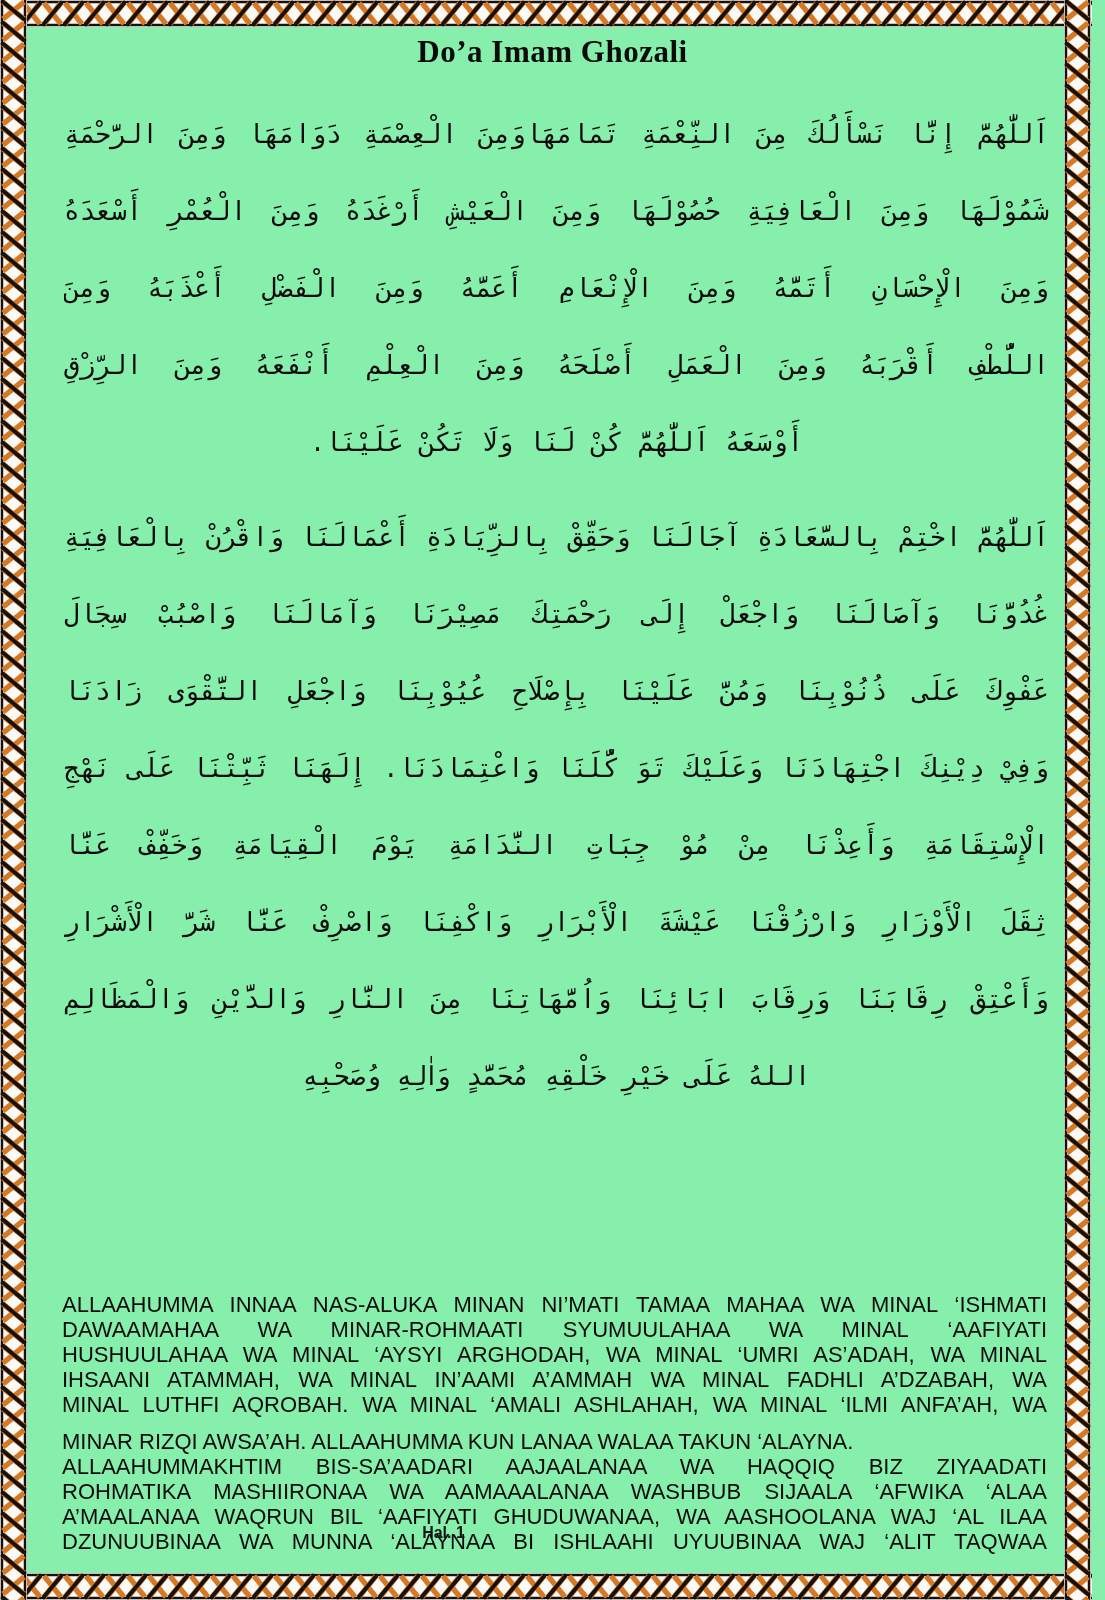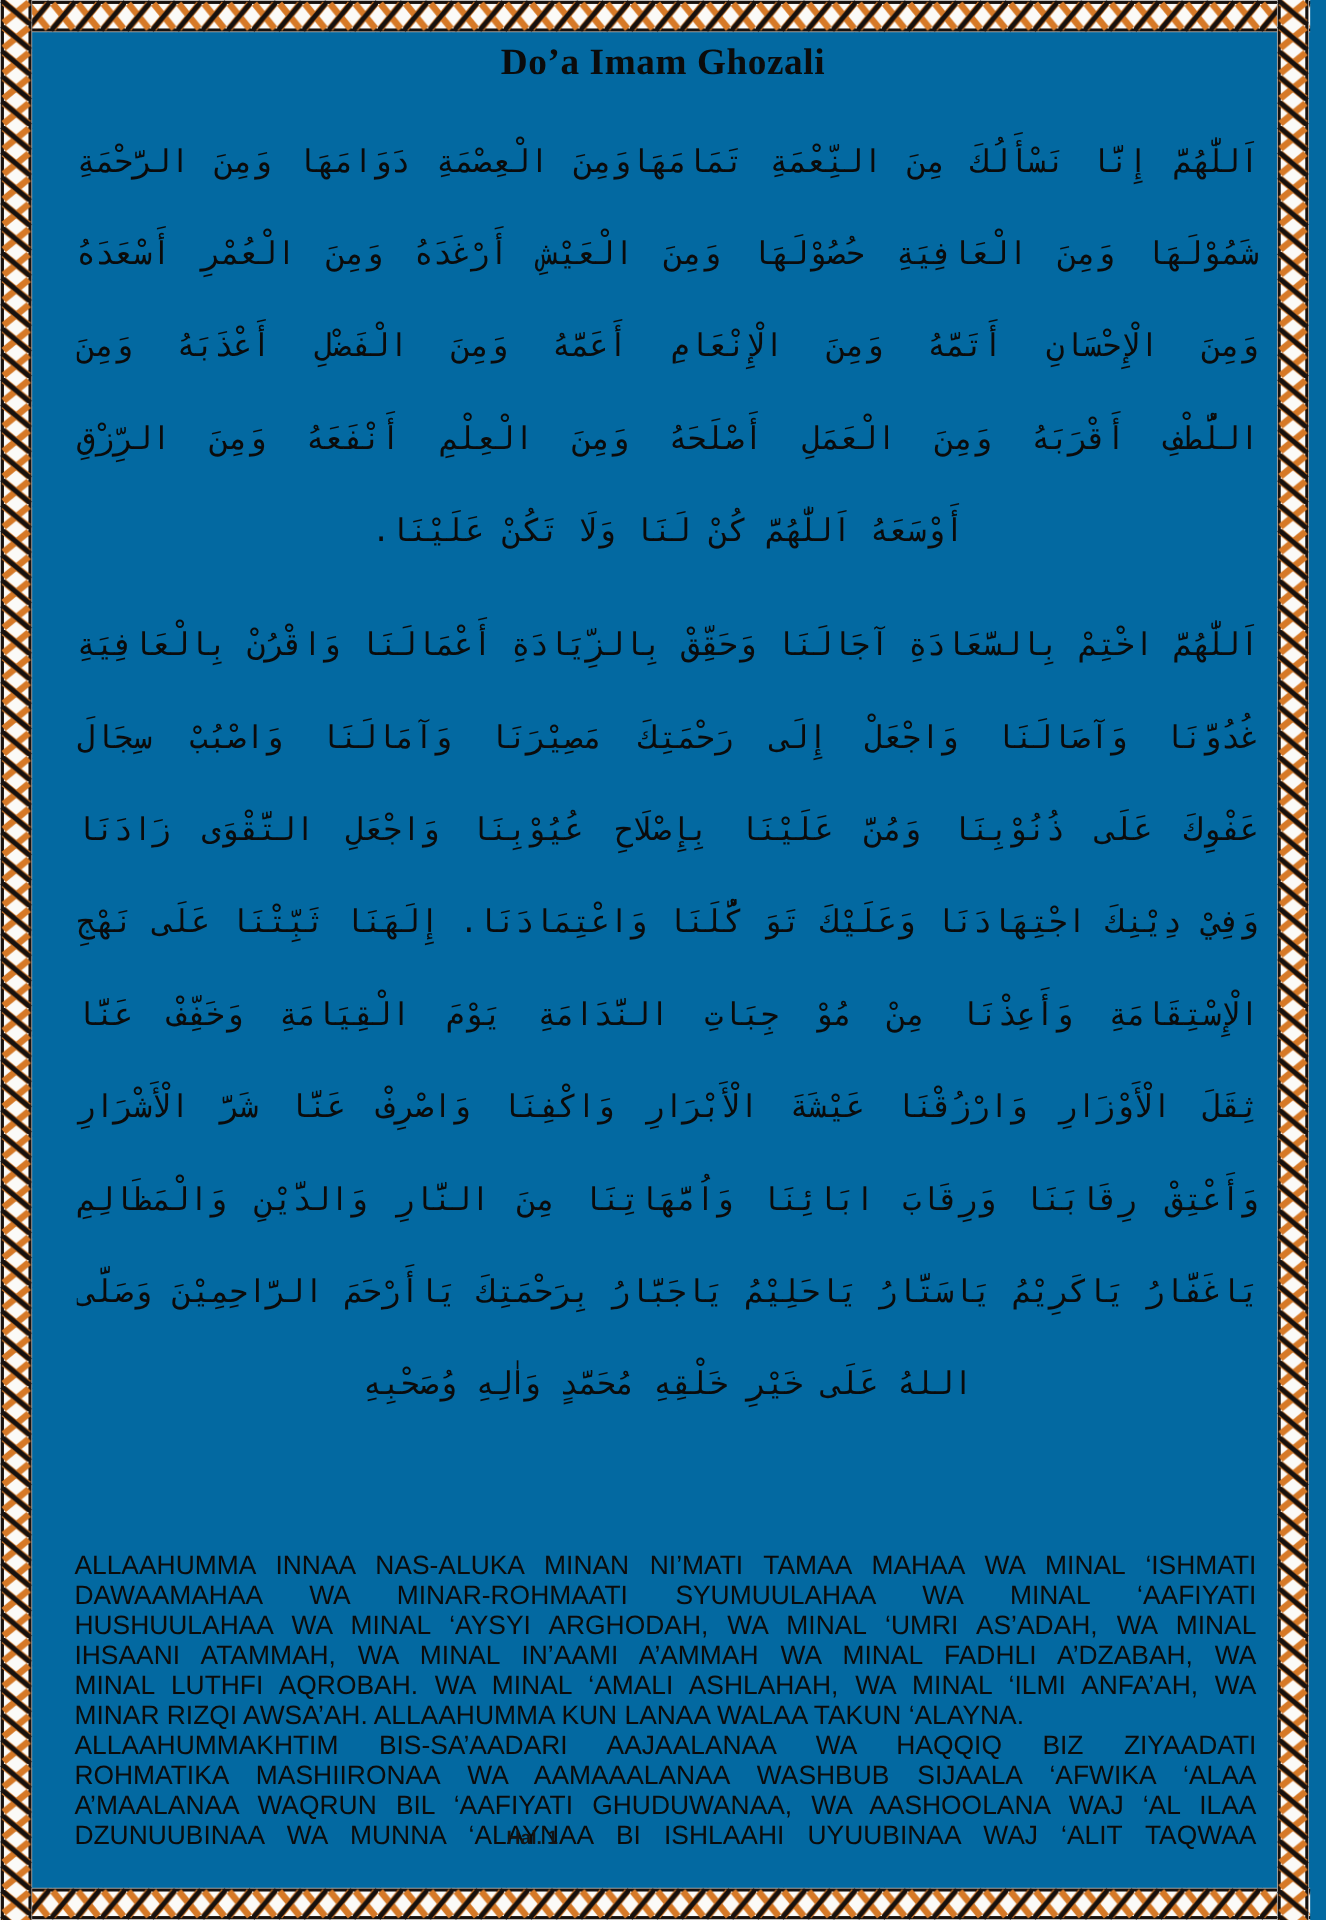--- a/index.html
+++ b/index.html
@@ -5,21 +5,21 @@
   html, body { margin: 0; padding: 0; }
   body {
     width: 1105px; height: 1600px;
     position: relative;
     background: #ffffff;
     font-family: "Liberation Sans", sans-serif;
     overflow: hidden;
   }
   .page {
     position: absolute; inset: 0;
-    background: #0369a1;
+    background: #86efac;
   }
   .border-strip { position: absolute; display: block; }
   .b-top    { top: 0; left: 0; }
   .b-bottom { top: 1573px; left: 0; }
   .b-left   { top: 0; left: 0; }
   .b-right  { top: 0; left: 1064px; }
 
   .title {
     position: absolute;
     top: 34px; left: 0; width: 1105px;
@@ -63,20 +63,21 @@
     color: #0B0B0B;
   }
   .la-line {
     line-height: 25px;
     text-align: justify;
     text-align-last: justify;
     -moz-text-align-last: justify;
   }
   .la-parend {
     text-align-last: left;
+    margin-top: 12px;
     -moz-text-align-last: left;
   }
 
   .footer {
     position: absolute;
     top: 1524px; left: 0; width: 887px;
     text-align: center;
     font-weight: bold;
     font-size: 16px;
     color: #141414;
@@ -143,21 +144,20 @@
     <div class="ar-line">وَمِنَ الْإِحْسَانِ أَتَمَّهُ وَمِنَ الْإِنْعَامِ أَعَمَّهُ وَمِنَ الْفَضْلِ أَعْذَبَهُ وَمِنَ</div>
     <div class="ar-line">اللُّطْفِ أَقْرَبَهُ وَمِنَ الْعَمَلِ أَصْلَحَهُ وَمِنَ الْعِلْمِ أَنْفَعَهُ وَمِنَ الرِّزْقِ</div>
     <div class="ar-line ar-center">أَوْسَعَهُ اَللّٰهُمَّ كُنْ لَنَا وَلَا تَكُنْ عَلَيْنَا.</div>
     <div class="ar-line ar-p2">اَللّٰهُمَّ اخْتِمْ بِالسَّعَادَةِ آجَالَنَا وَحَقِّقْ بِالزِّيَادَةِ أَعْمَالَنَا وَاقْرُنْ بِالْعَافِيَةِ</div>
     <div class="ar-line">غُدُوَّنَا وَآصَالَنَا وَاجْعَلْ إِلَى رَحْمَتِكَ مَصِيْرَنَا وَآمَالَنَا وَاصْبُبْ سِجَالَ</div>
     <div class="ar-line">عَفْوِكَ عَلَى ذُنُوْبِنَا وَمُنَّ عَلَيْنَا بِإِصْلَاحِ عُيُوْبِنَا وَاجْعَلِ التَّقْوَى زَادَنَا</div>
     <div class="ar-line">وَفِيْ دِيْنِكَ اجْتِهَادَنَا وَعَلَيْكَ تَوَ كُّلَنَا وَاعْتِمَادَنَا.  إِلَهَنَا   ثَبِّتْنَا عَلَى نَهْجِ</div>
     <div class="ar-line">الْإِسْتِقَامَةِ وَأَعِذْنَا مِنْ مُوْ جِبَاتِ النَّدَامَةِ يَوْمَ الْقِيَامَةِ وَخَفِّفْ عَنَّا</div>
     <div class="ar-line">ثِقَلَ الْأَوْزَارِ وَارْزُقْنَا عَيْشَةَ الْأَبْرَارِ وَاكْفِنَا وَاصْرِفْ عَنَّا شَرَّ الْأَشْرَارِ</div>
     <div class="ar-line">وَأَعْتِقْ رِقَابَنَا وَرِقَابَ ابَائِنَا وَاُمَّهَاتِنَا مِنَ النَّارِ وَالدَّيْنِ وَالْمَظَالِمِ يَاعَزِيْزُ</div>
-    <div class="ar-line">يَاغَفَّارُ يَاكَرِيْمُ يَاسَتَّارُ يَاحَلِيْمُ يَاجَبَّارُ بِرَحْمَتِكَ يَاأَرْحَمَ الرَّاحِمِيْنَ وَصَلَّى</div>
     <div class="ar-line ar-center">اللهُ عَلَى خَيْرِ خَلْقِهِ مُحَمَّدٍ وَاٰلِهِ وُصَحْبِهِ</div>
   </div>
 
   <div class="latin">
     <div class="la-line">ALLAAHUMMA INNAA NAS-ALUKA MINAN NI’MATI TAMAA MAHAA WA MINAL ‘ISHMATI</div>
     <div class="la-line">DAWAAMAHAA WA MINAR-ROHMAATI SYUMUULAHAA WA MINAL ‘AAFIYATI</div>
     <div class="la-line">HUSHUULAHAA WA MINAL ‘AYSYI ARGHODAH, WA MINAL ‘UMRI AS’ADAH, WA MINAL</div>
     <div class="la-line">IHSAANI ATAMMAH, WA MINAL IN’AAMI A’AMMAH WA MINAL FADHLI A’DZABAH, WA</div>
     <div class="la-line">MINAL LUTHFI AQROBAH. WA MINAL ‘AMALI ASHLAHAH, WA MINAL ‘ILMI ANFA’AH, WA</div>
     <div class="la-line la-parend">MINAR RIZQI AWSA’AH. ALLAAHUMMA KUN LANAA WALAA TAKUN ‘ALAYNA.</div>

